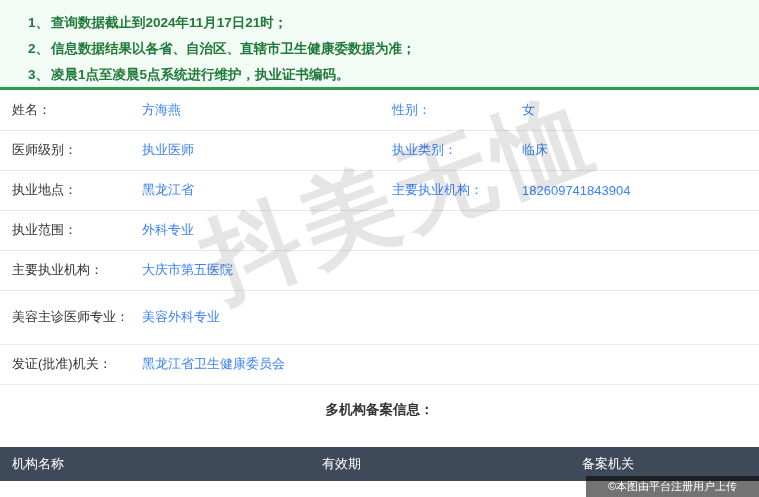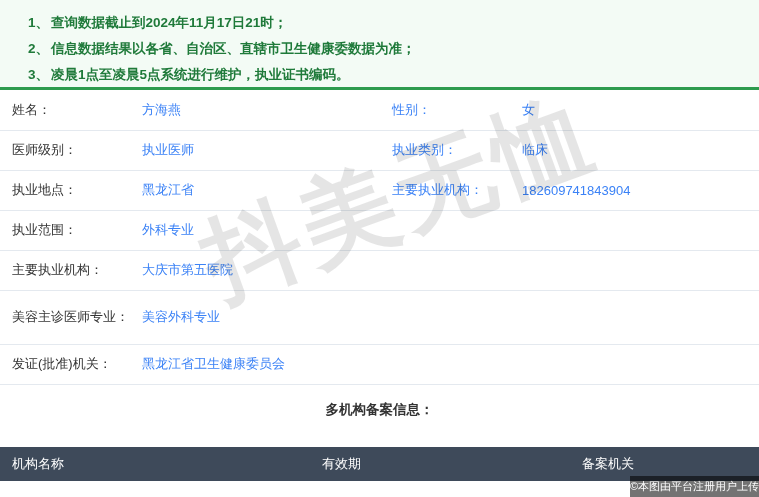--- a/index.html
+++ b/index.html
@@ -132,21 +132,21 @@
   th.c3 { width: 189px; }
 
   
   .footer-credit {
     position: absolute;
     right: 0;
     bottom: 0;
     background: rgba(0,0,0,0.55);
     color: #ffffff;
     font-size: 11px;
-    padding: 3px 0;
+    padding: 3px 22px;
     z-index: 10;
     white-space: nowrap;
   }
 </style>
 </head>
 <body>
 
 <div class="notice">
   <div class="notice-line">
     <span class="notice-num">1、</span>

